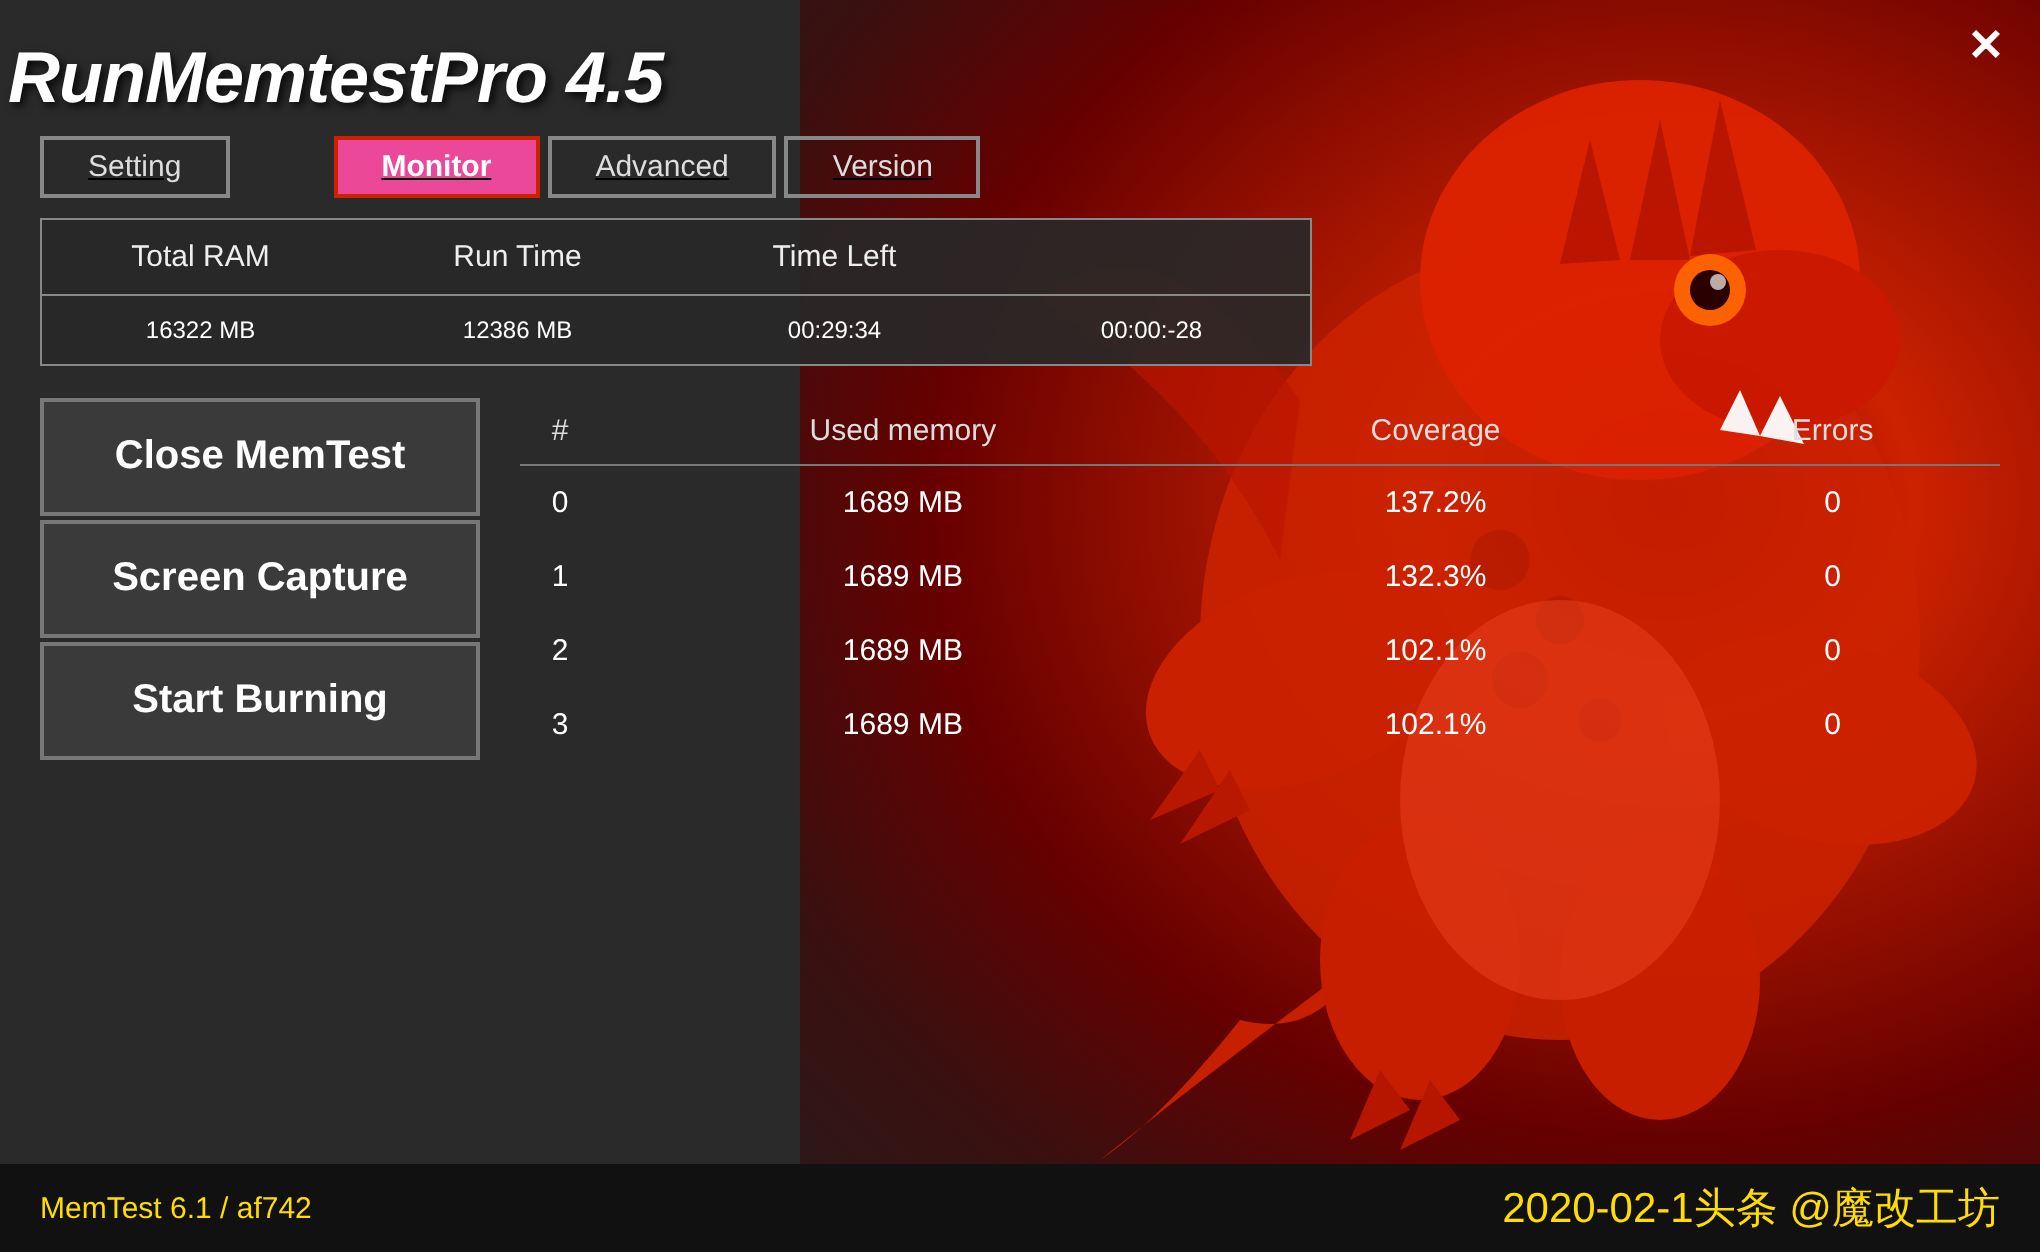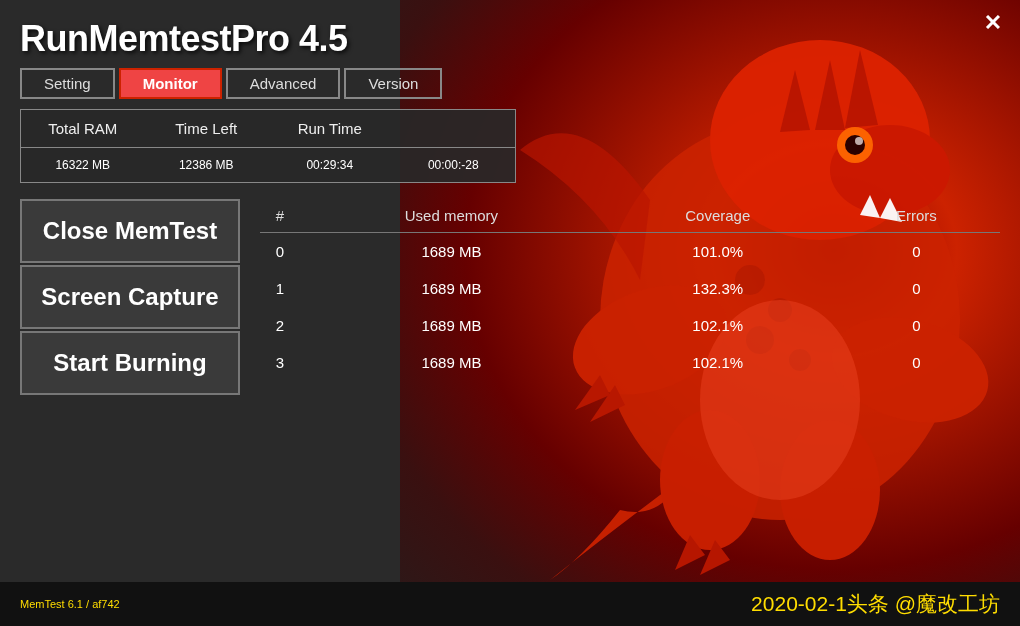--- a/index.html
+++ b/index.html
@@ -56,70 +56,73 @@
       font-size: 22px;
       cursor: pointer;
       z-index: 10;
       display: flex;
       align-items: center;
       justify-content: center;
       font-weight: bold;
     }
 
     .title-bar {
-      padding: 18px 20px 8px 20px;
+      padding: 18px 20px 8px 4px;
       z-index: 5;
       position: relative;
+      font-style: italic;
     }
 
     .app-title {
       font-size: 36px;
       font-weight: bold;
       color: #fff;
       letter-spacing: -0.5px;
       text-shadow: 2px 2px 4px rgba(0,0,0,0.8);
     }
 
     .tab-bar {
       display: flex;
       gap: 4px;
       padding: 0 24px 10px 20px;
       z-index: 5;
       position: relative;
+      text-decoration: underline;
     }
 
     .tab {
       padding: 5px 22px;
       border: 2px solid #888;
       color: #ddd;
       background: transparent;
       font-size: 15px;
       cursor: pointer;
       font-weight: normal;
     }
 
     .tab.active {
-      background: #ef4444;
+      background: #ec4899;
       border-color: #cc2200;
       color: #fff;
       font-weight: bold;
+      margin-left: 48px;
     }
 
     .content-area {
       flex: 1;
       display: flex;
       flex-direction: column;
       padding: 0 20px;
       z-index: 5;
       position: relative;
     }
 
     
     .stats-table {
-      width: 496px;
+      width: 636px;
       border: 1px solid #888;
       background: rgba(40, 40, 40, 0.92);
       margin-bottom: 16px;
     }
 
     .stats-header {
       display: grid;
       grid-template-columns: 1fr 1fr 1fr 1fr;
       border-bottom: 1px solid #888;
     }
@@ -159,21 +162,21 @@
       flex-direction: column;
       gap: 2px;
       width: 220px;
       flex-shrink: 0;
     }
 
     .action-btn {
       background: #3a3a3a;
       border: 2px solid #777;
       color: #fff;
-      font-size: 24px;
+      font-size: 20px;
       font-weight: bold;
       padding: 16px 10px;
       text-align: center;
       cursor: pointer;
       width: 220px;
     }
 
     
     .memory-table-area {
       flex: 1;
@@ -217,21 +220,21 @@
       align-items: center;
       padding: 8px 20px;
       background: #111;
       z-index: 5;
       position: relative;
       margin-top: auto;
     }
 
     .status-left {
       color: #ffdd00;
-      font-size: 11px;
+      font-size: 15px;
     }
 
     .status-right {
       color: #ffdd00;
       font-size: 21px;
     }
   </style>
 </head>
 <body>
 
@@ -295,22 +298,22 @@
     <div class="tab active">Monitor</div>
     <div class="tab">Advanced</div>
     <div class="tab">Version</div>
   </div>
 
   <div class="content-area">
 
     <div class="stats-table">
       <div class="stats-header">
         <div class="col-head">Total RAM</div>
+        <div class="col-head">Run Time</div>
         <div class="col-head">Time Left</div>
-        <div class="col-head">Run Time</div>
       </div>
       <div class="stats-row">
         <div class="col-val">16322 MB</div>
         <div class="col-val">12386 MB</div>
         <div class="col-val">00:29:34</div>
         <div class="col-val">00:00:-28</div>
       </div>
     </div>
 
     <div class="main-panel">
@@ -328,21 +331,21 @@
               <th>#</th>
               <th>Used memory</th>
               <th>Coverage</th>
               <th>Errors</th>
             </tr>
           </thead>
           <tbody id="memory-table-body">
           <tr>
       <td>0</td>
       <td>1689 MB</td>
-      <td>101.0%</td>
+      <td>137.2%</td>
       <td>0</td>
     </tr>
               <tr>
       <td>1</td>
       <td>1689 MB</td>
       <td>132.3%</td>
       <td>0</td>
     </tr>
               <tr>
       <td>2</td>

